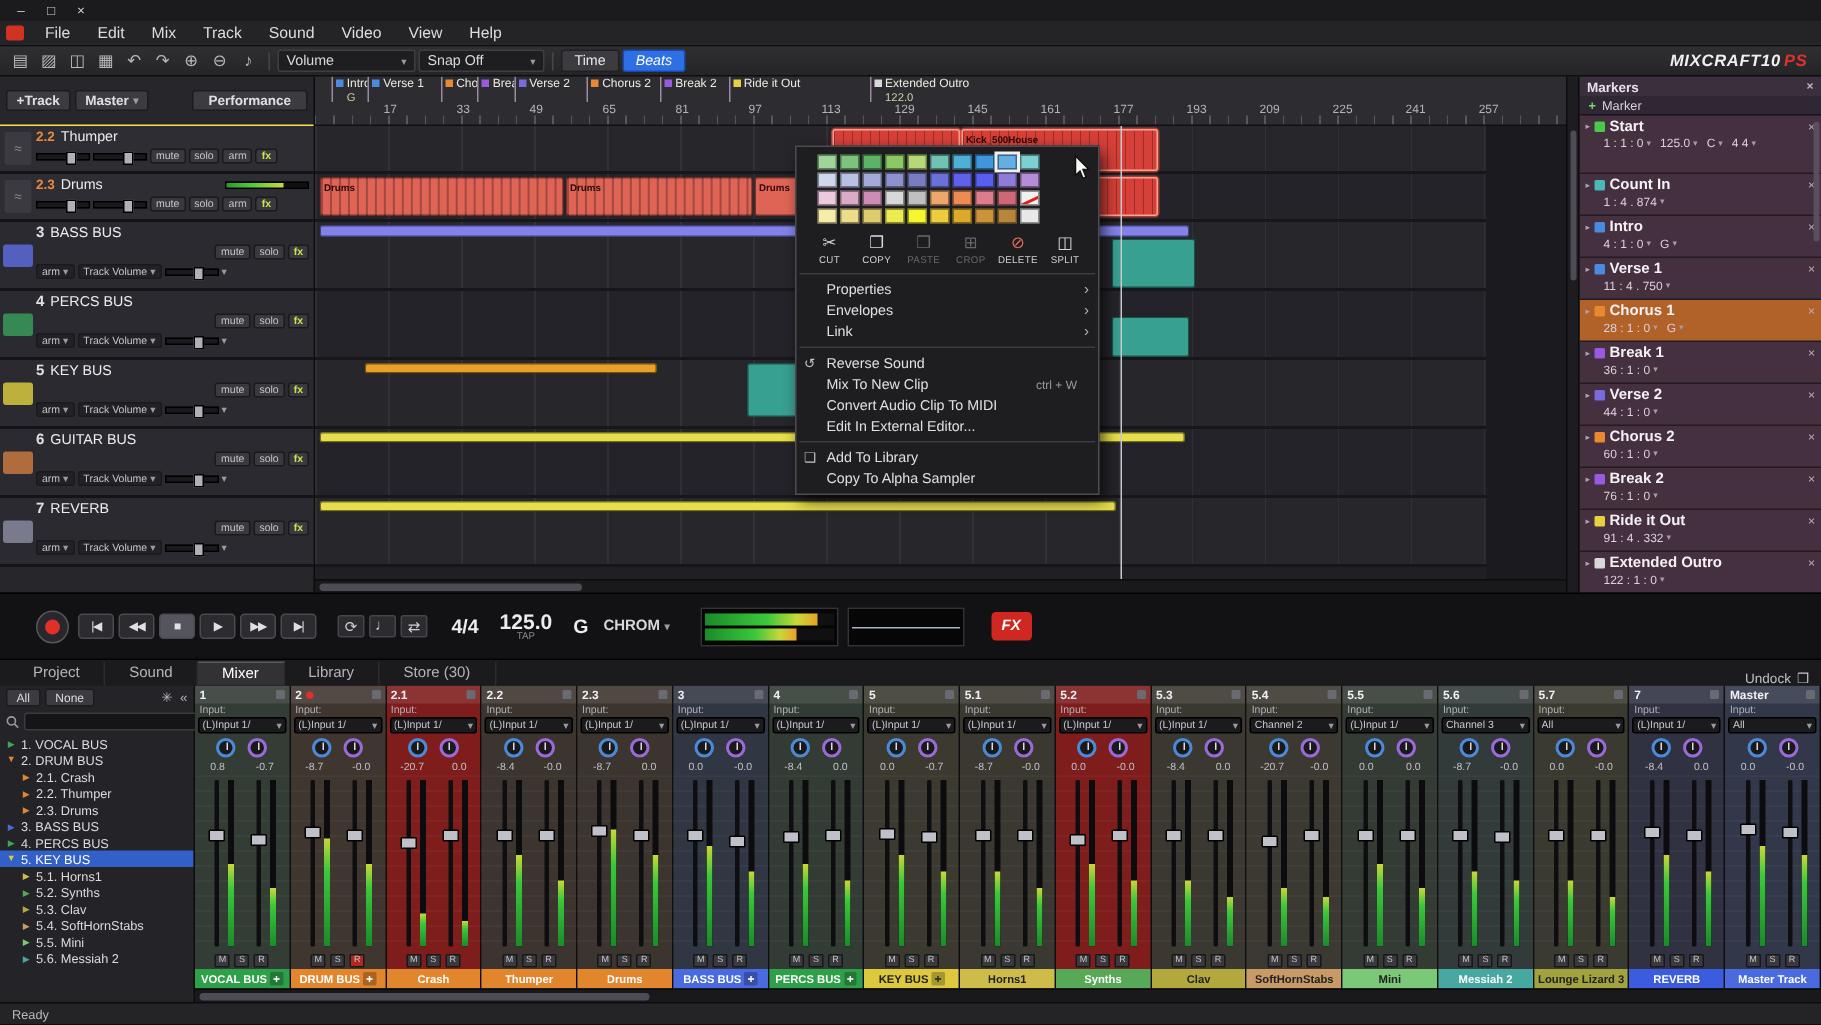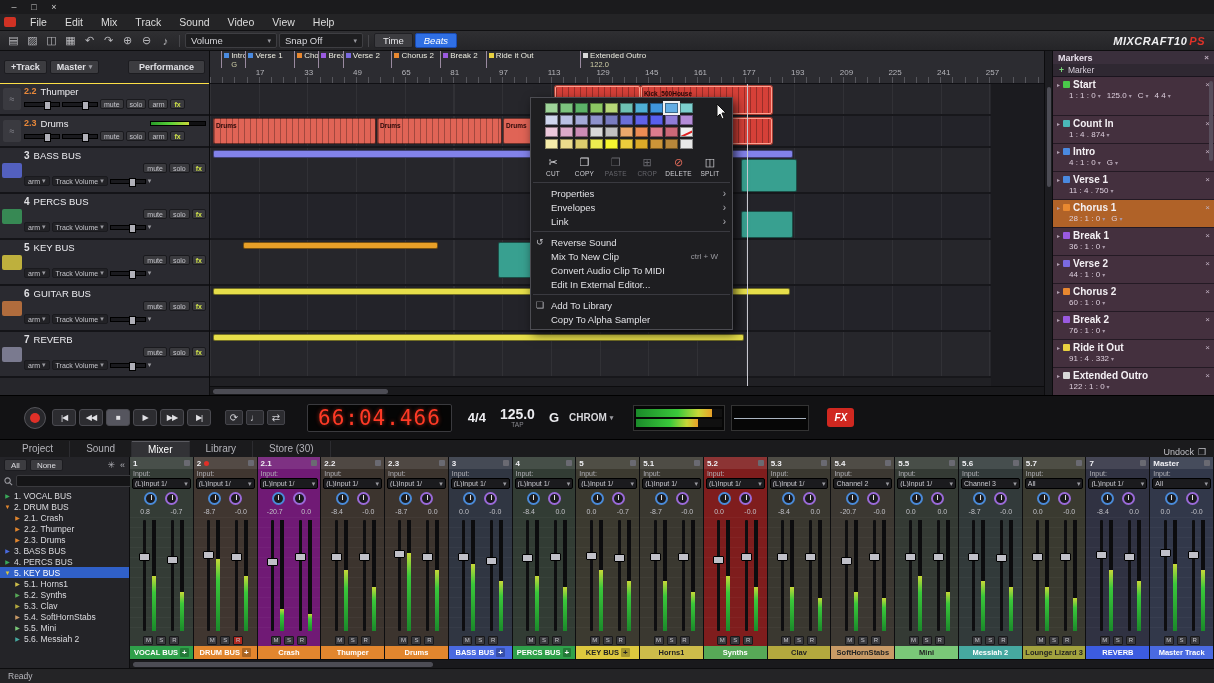--- a/index.html
+++ b/index.html
@@ -779,21 +779,20 @@
         <div class="t-btn active">■</div>
         <div class="t-btn">▶</div>
         <div class="t-btn">▶▶</div>
         <div class="t-btn">▶|</div>
       </div>
     <div class="t-modes">
         <div class="t-mode">⟳</div>
         <div class="t-mode">♩</div>
         <div class="t-mode">⇄</div>
       </div>
-    <div class="t-display">66:04.466</div>
     <div class="t-sig">4/4</div>
     <div class="t-tempo-wrap">
       <div class="t-tempo">125.0</div>
       <div class="t-tap">TAP</div>
     </div>
     <div class="t-key">G</div>
     <div class="t-scale">
       <span>CHROM</span>
         <span class="dd-caret">▾</span>
     </div>
@@ -981,21 +980,21 @@
             <div class="strip-btns">
               <span class="sbtn">M</span>
               <span class="sbtn">S</span>
               <span class="sbtn arm on">R</span>
             </div>
             <div class="strip-name" style="background:#e2862e;color:#fff">
               <span class="nm-text">DRUM BUS</span>
               <span class="nm-plus">+</span>
             </div>
           </div>
-          <div class="strip" style="background:#701a75">
+          <div class="strip" style="background:#7f1d1d">
             <div class="strip-head">
               <span class="strip-num">2.1</span>
               <span class="strip-collapse"></span>
             </div>
             <div class="strip-inlabel">Input:</div>
             <div class="strip-dd">
               <span class="dd-text">(L)Input 1/</span>
               <span class="dd-caret">▾</span>
             </div>
             <div class="strip-knobs">

